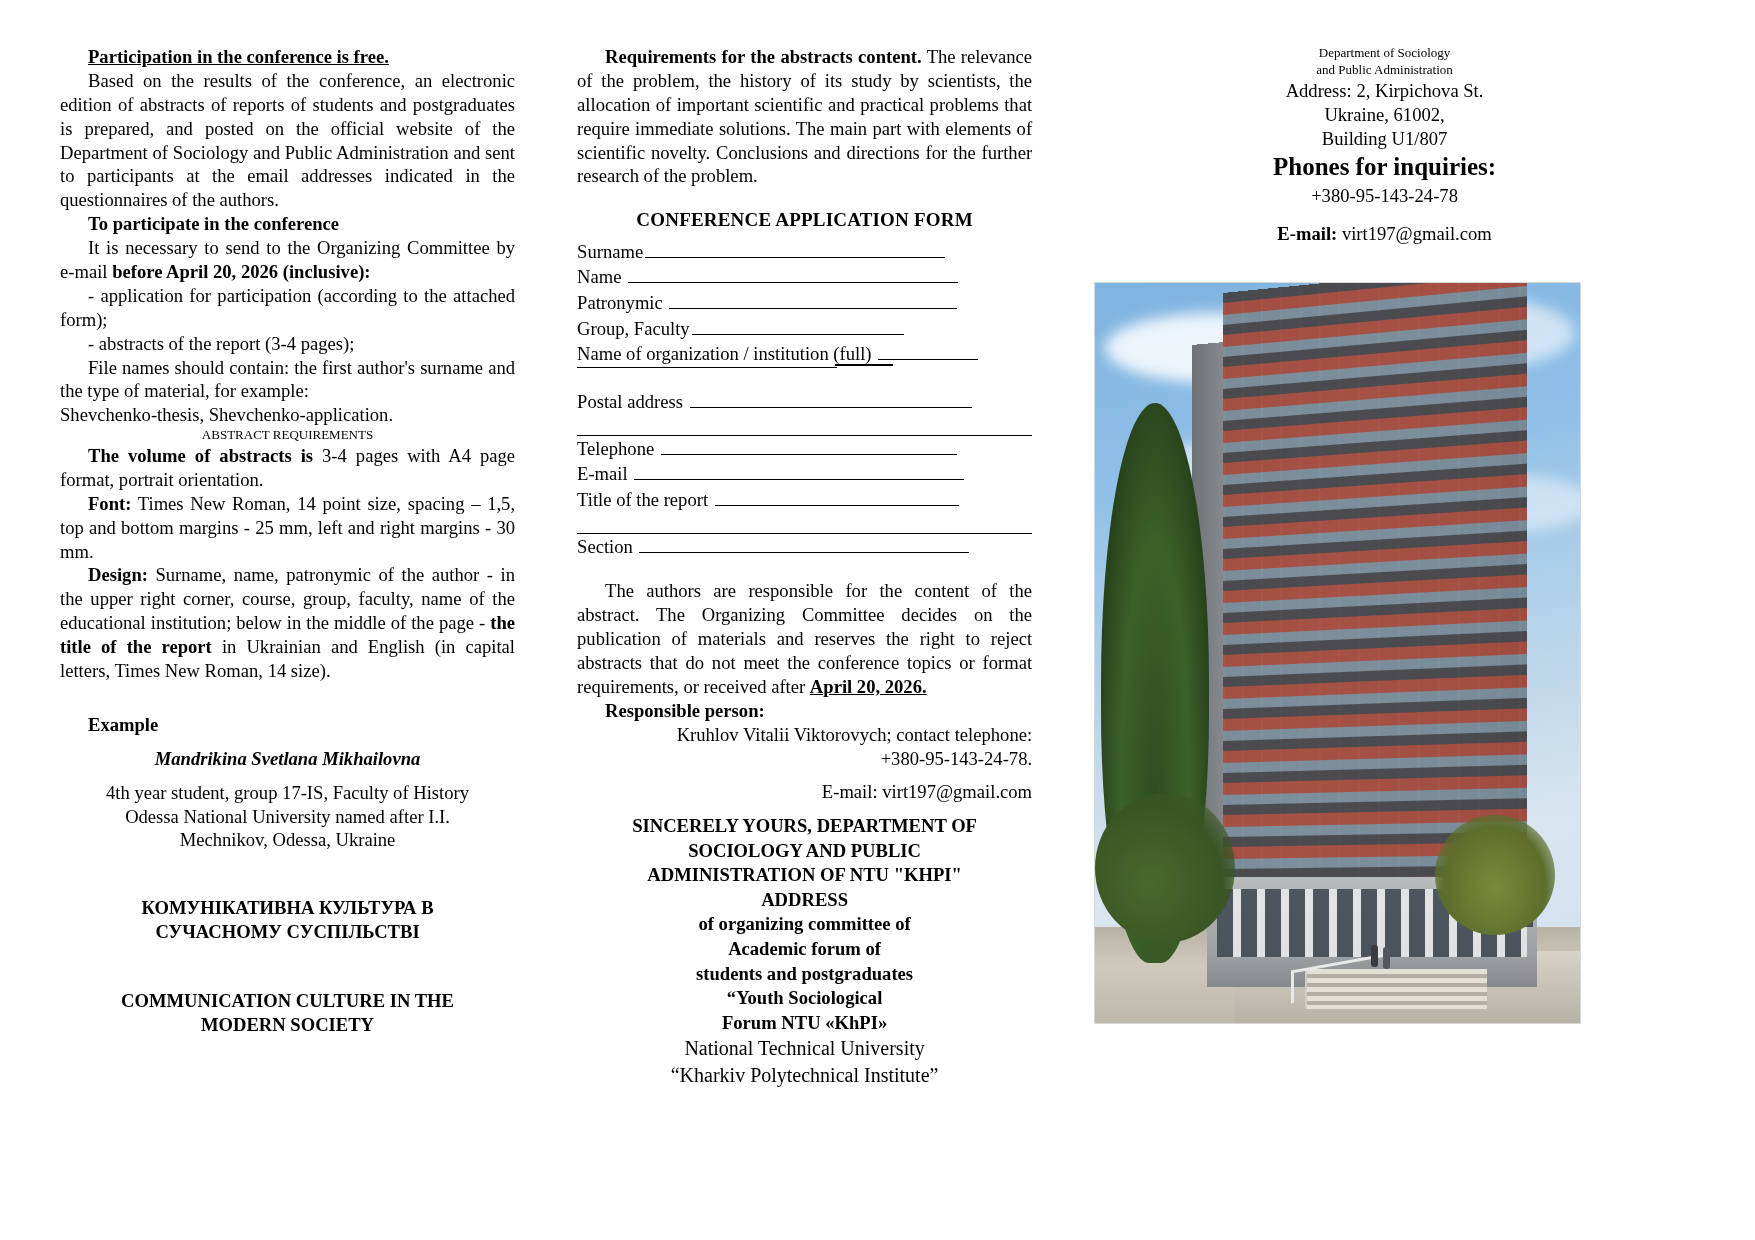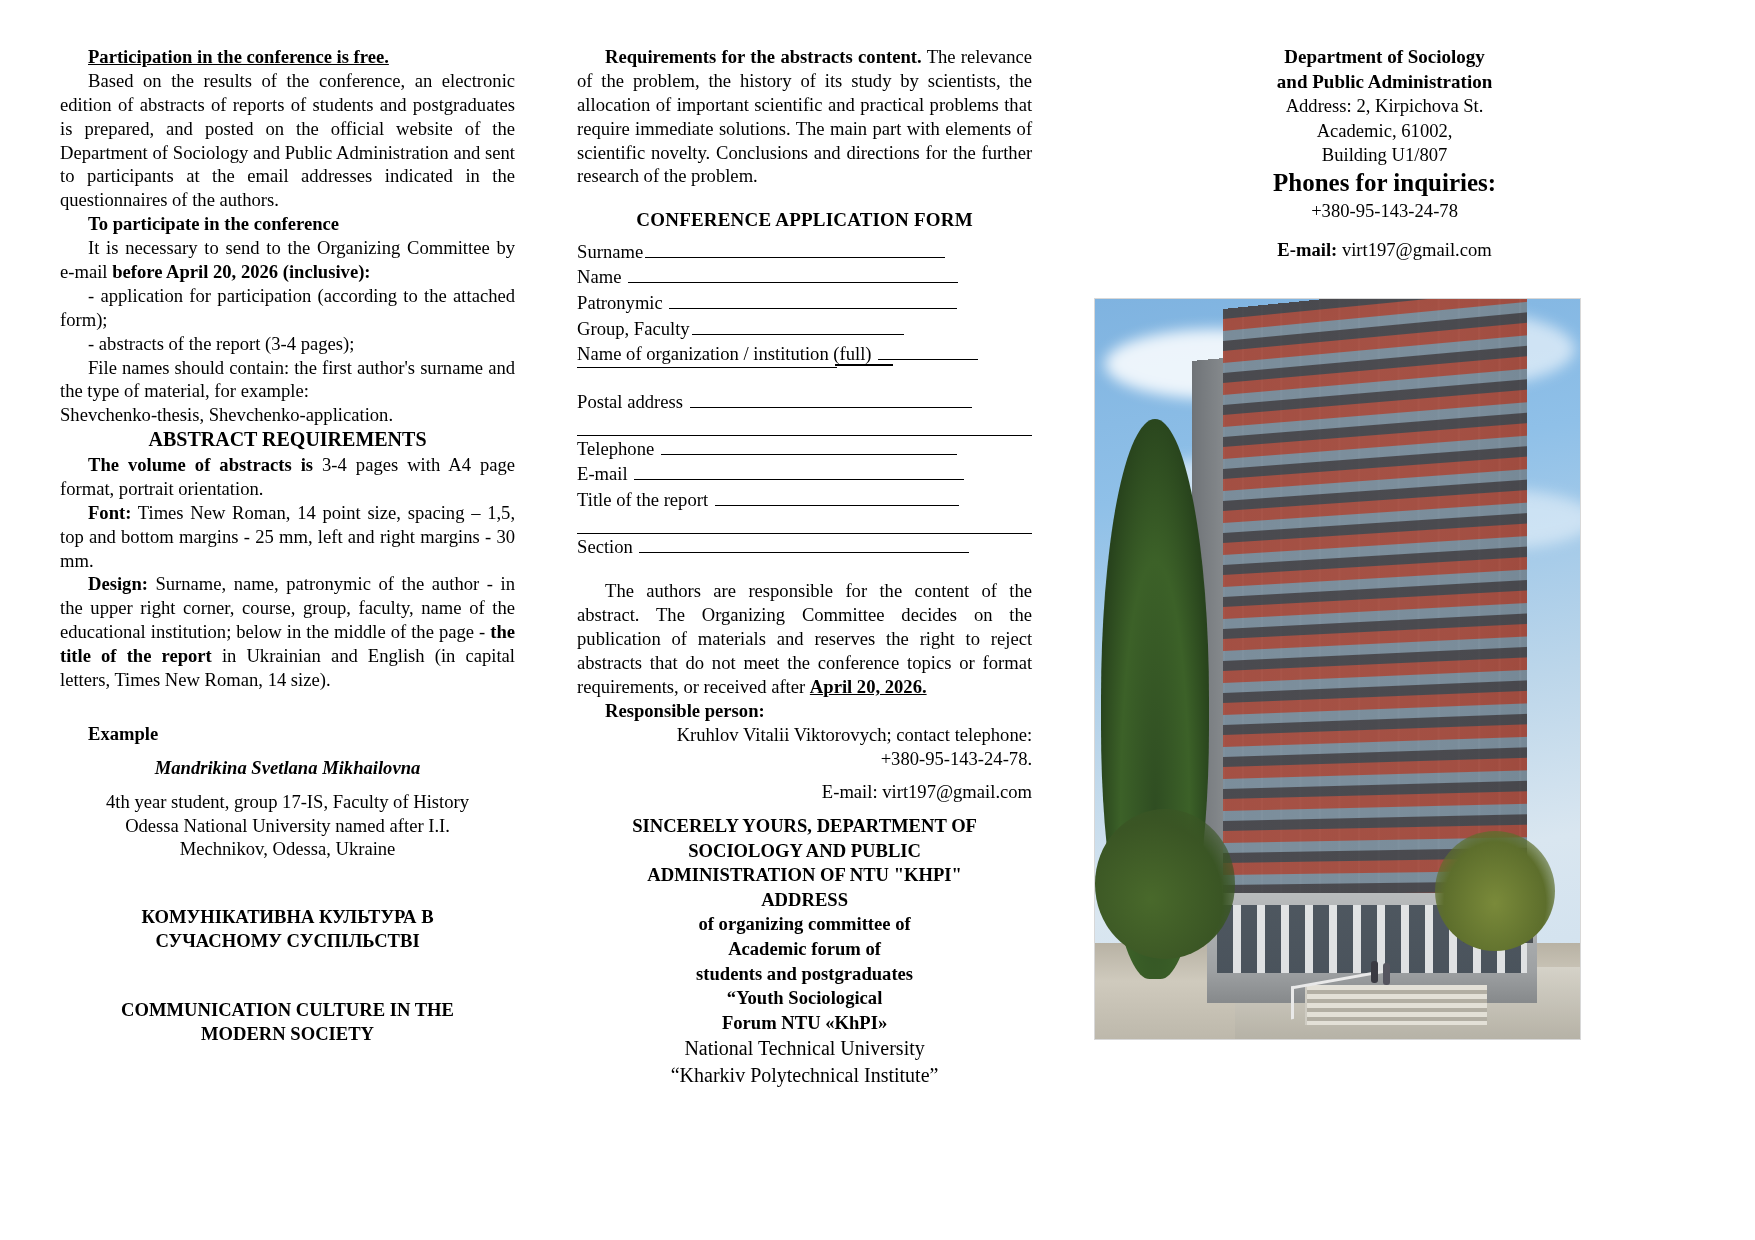--- a/index.html
+++ b/index.html
@@ -41,22 +41,22 @@
     text-align: justify;
     text-indent: 28px;
   }
   p.noindent { text-indent: 0; }
   .b { font-weight: bold; }
   .u { text-decoration: underline; }
   .center { text-align: right; text-indent: 0; }
   .heading-center {
     text-align: center;
     text-indent: 0;
-    font-weight: bold;
-    font-size: 20px;
+    font-weight: normal;
+    font-size: 13px;
     line-height: 1.285;
   }
   .spacer-s { height: 10px; }
   .spacer-m { height: 20px; }
   .spacer-l { height: 30px; }
   .spacer-xl { height: 44px; }
 
   
   .lead-head {
     font-weight: bold;
@@ -139,22 +139,22 @@
     text-align: center;
     text-indent: 0;
     font-size: 20px;
     line-height: 1.32;
   }
 
   
   .dept-title {
     text-align: center;
     text-indent: 0;
-    font-weight: bold;
-    font-size: 19px;
+    font-weight: normal;
+    font-size: 13px;
     line-height: 1.3;
   }
   .dept-line {
     text-align: center;
     text-indent: 0;
     font-size: 18.6px;
     line-height: 1.3;
   }
   .dept-bold {
     text-align: center;
@@ -403,21 +403,21 @@
       <p class="sincerely">“Youth Sociological</p>
       <p class="sincerely">Forum NTU «KhPI»</p>
       <p class="sincerely-sub">National Technical University</p>
       <p class="sincerely-sub">“Kharkiv Polytechnical Institute”</p>
     </div>
 
     <div class="col col-3">
       <p class="dept-title">Department of Sociology</p>
       <p class="dept-title">and Public Administration</p>
       <p class="dept-line">Address: 2, Kirpichova St.</p>
-      <p class="dept-line">Academic, 61002,</p>
+      <p class="dept-line">Ukraine, 61002,</p>
       <p class="dept-line">Building U1/807</p>
       <p class="dept-bold">Phones for inquiries:</p>
       <p class="dept-line">+380-95-143-24-78</p>
       <p class="email-line"><span class="b">E-mail:</span><span> virt197@gmail.com</span></p>
 
       <div class="photo">
         <div class="sky"></div>
         <div class="cloud c1"></div>
         <div class="cloud c2"></div>
         <div class="cloud c3"></div>

